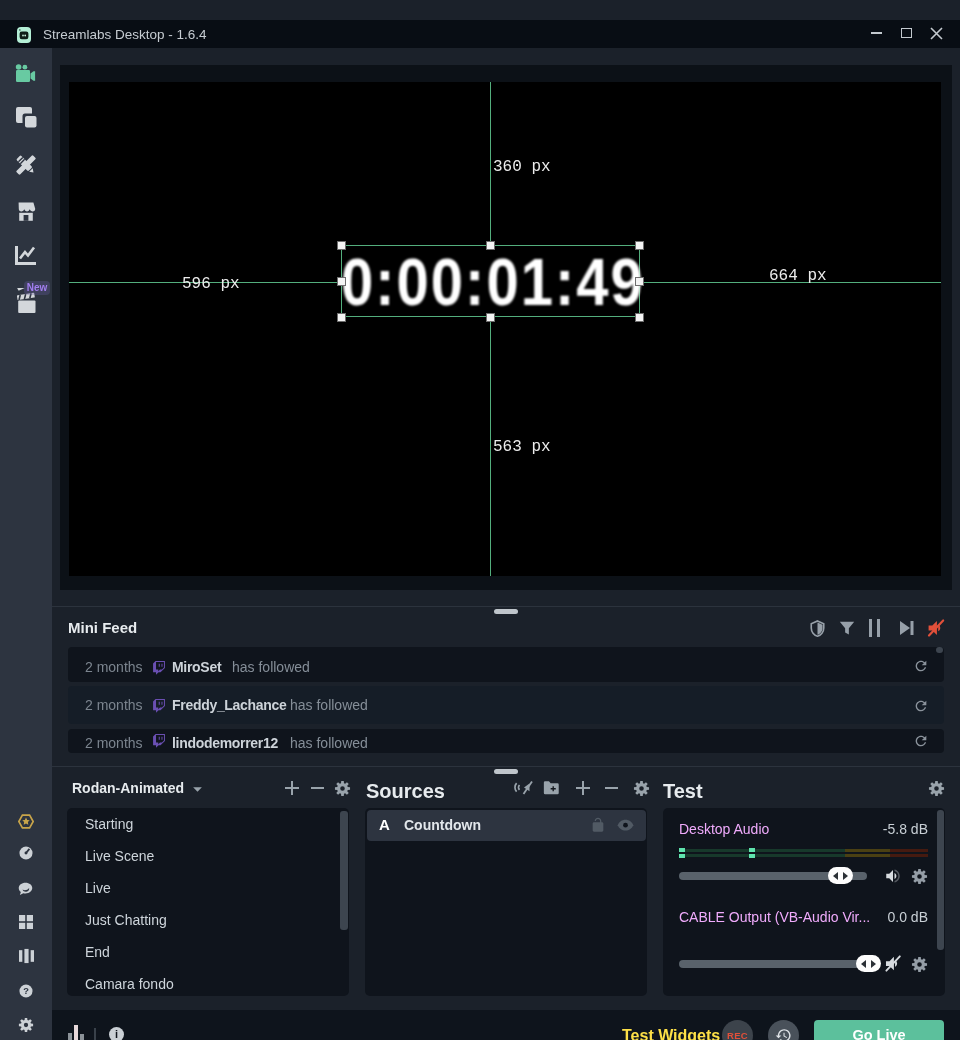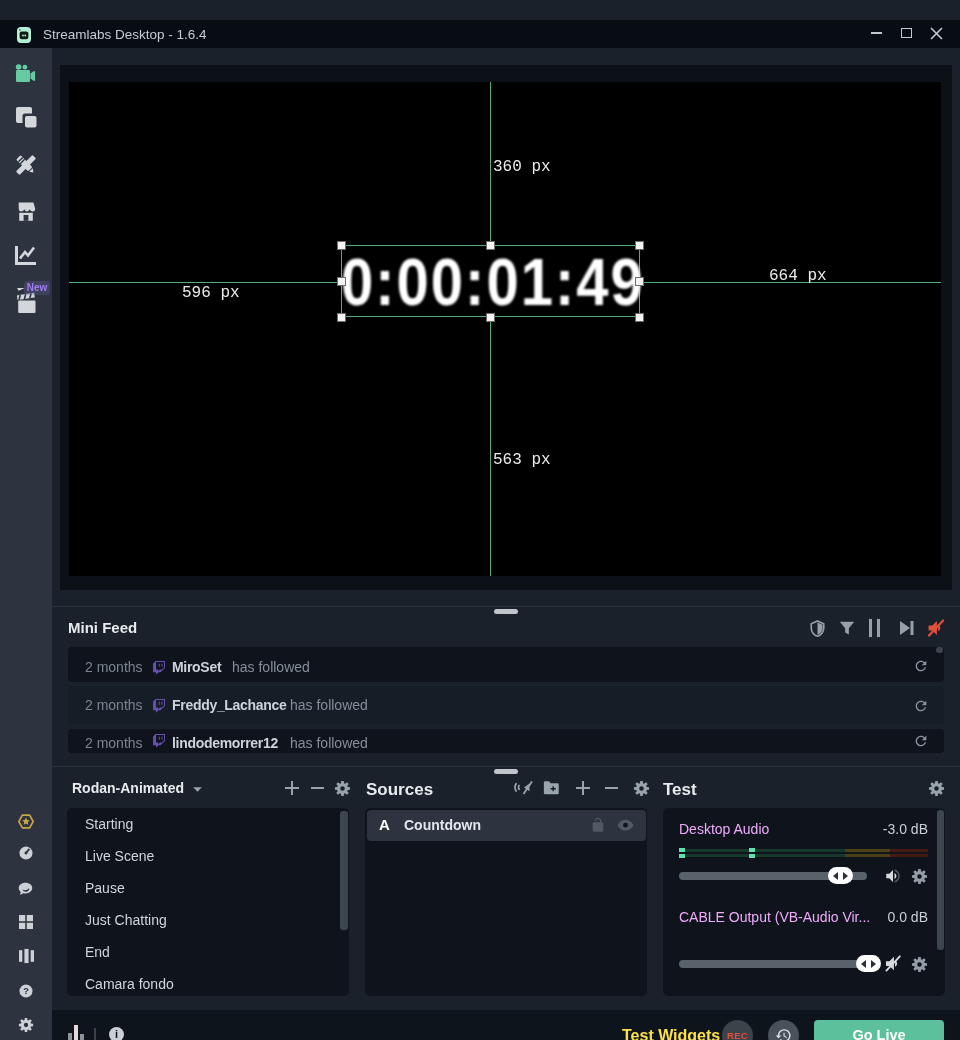--- a/index.html
+++ b/index.html
@@ -37,21 +37,21 @@
   .feedrow { position:absolute; left:68px; width:876px; border-radius:4px; font-size:14px; }
   .feedrow .t { color:#7c858f; }
   .feedrow .u { color:#cdd3d9; font-weight:bold; letter-spacing:-0.3px; }
   .feedrow .f { color:#858e98; }
 
   
   .panelbox { position:absolute; background:#0f141c; border-radius:5px; top:788px; height:188px; }
   #scenebox  { left:67px;  width:282px; }
   #sourcebox { left:365px; width:282px; }
   #mixerbox  { left:663px; width:282px; }
-  .ptitle { position:absolute; top:760px; font-size:17px; font-weight:bold; color:#e7ebee; }
+  .ptitle { position:absolute; top:760px; font-size:20px; font-weight:bold; color:#e7ebee; }
   .sceneitem { position:absolute; left:85px; font-size:14px; color:#ced5db; }
   .vscroll { position:absolute; width:7px; border-radius:3px; background:#3d454f; }
 
   #srcrow { position:absolute; left:367px; top:790px; width:279px; height:31px; background:#2d3440; border-radius:4px; }
   #srcrow .a { position:absolute; left:12px; top:6px; font-size:15px; font-weight:bold; color:#fff; }
   #srcrow .n { position:absolute; left:37px; top:7px; font-size:14px; font-weight:bold; color:#e2e7eb; }
 
   .mixlabel { position:absolute; font-size:14px; color:#f0abfc; }
   .mixval { position:absolute; font-size:14px; color:#c9d0d6; text-align:right; }
   .slidertrack { position:absolute; height:8px; border-radius:4px; background:#59626b; }
@@ -190,23 +190,23 @@
     <div class="handle" style="left:268px; top:159px;"></div>
     <div class="handle" style="left:417px; top:159px;"></div>
     <div class="handle" style="left:566px; top:159px;"></div>
     <div class="handle" style="left:268px; top:195px;"></div>
     <div class="handle" style="left:566px; top:195px;"></div>
     <div class="handle" style="left:268px; top:231px;"></div>
     <div class="handle" style="left:417px; top:231px;"></div>
     <div class="handle" style="left:566px; top:231px;"></div>
 
     <div class="pxlabel" style="left:424px; top:76px;">360 px</div>
-    <div class="pxlabel" style="left:113px; top:202px;">596 px</div>
+    <div class="pxlabel" style="left:113px; top:193px;">596 px</div>
     <div class="pxlabel" style="left:700px; top:185px;">664 px</div>
-    <div class="pxlabel" style="left:424px; top:369px;">563 px</div>
+    <div class="pxlabel" style="left:424px; top:356px;">563 px</div>
   </div>
 
   <div class="hdivider" style="top:586px;"></div>
   <div class="grip" style="left:494px; top:589px;"></div>
 
   <div id="minifeed-title">Mini Feed</div>
   <svg class="abs" style="left:810px;top:600px;" width="15" height="17" viewBox="0 0 24 26">
     <path d="M12 1 L22 5.5 V12 c0 6.2 -4.3 11.9 -10 13.3 C6.3 23.9 2 18.2 2 12 V5.5 Z" fill="none" stroke="#97a0a9" stroke-width="2.6"></path>
     <path d="M12 3.2 L20 6.8 V12 c0 5 -3.4 9.6 -8 10.9 Z" fill="#97a0a9"></path>
   </svg>
@@ -275,21 +275,21 @@
     </svg>
   <svg class="abs" style="left:310px;top:760px;" width="15" height="16" viewBox="0 0 15 16">
       <path d="M1 8 H14" stroke="#99a3ab" stroke-width="2"></path>
     </svg>
   <svg class="abs" style="left:334px;top:760px;" width="17" height="17" viewBox="0 0 20 20">
       <path d="M8.24 3.85 L8.51 1.12 L11.49 1.12 L11.76 3.85 L13.10 4.40 L13.10 4.40 L15.23 2.67 L17.33 4.77 L15.60 6.90 L16.15 8.24 L16.15 8.24 L18.88 8.51 L18.88 11.49 L16.15 11.76 L15.60 13.10 L15.60 13.10 L17.33 15.23 L15.23 17.33 L13.10 15.60 L11.76 16.15 L11.76 16.15 L11.49 18.88 L8.51 18.88 L8.24 16.15 L6.90 15.60 L6.90 15.60 L4.77 17.33 L2.67 15.23 L4.40 13.10 L3.85 11.76 L3.85 11.76 L1.12 11.49 L1.12 8.51 L3.85 8.24 L4.40 6.90 L4.40 6.90 L2.67 4.77 L4.77 2.67 L6.90 4.40 L8.24 3.85 Z M12.70 10 A2.7 2.7 0 1 0 7.30 10 A2.7 2.7 0 1 0 12.70 10 Z" fill="#99a3ab" fill-rule="evenodd"></path>
     </svg>
   <div class="panelbox" id="scenebox"></div>
   <div class="sceneitem" style="top:796px;">Starting</div>
   <div class="sceneitem" style="top:828px;">Live Scene</div>
-  <div class="sceneitem" style="top:860px;">Pause</div>
+  <div class="sceneitem" style="top:860px;">Live</div>
   <div class="sceneitem" style="top:892px;">Just Chatting</div>
   <div class="sceneitem" style="top:924px;">End</div>
   <div class="sceneitem" style="top:956px;">Camara fondo</div>
   <div class="vscroll" style="left:340px; top:791px; width:8px; height:119px;"></div>
 
   <div class="ptitle" style="left:366px;">Sources</div>
   <svg class="abs" style="left:514px;top:759px;" width="21" height="17" viewBox="0 0 21 17">
     <path d="M2.6 4.2 a6.2 6.2 0 0 0 0 8.4 M5.5 6 a3.4 3.4 0 0 0 0 4.8" stroke="#99a3ab" stroke-width="1.7" fill="none"></path>
     <path d="M15.5 4.5 L10 8.4 L15.5 12.3 Z" fill="#99a3ab"></path>
     <path d="M9.5 15 L18 2.5" stroke="#99a3ab" stroke-width="1.8"></path>
@@ -319,21 +319,21 @@
     <path d="M12 0.5C7 0.5 2.73 3.61 1 8 c1.73 4.39 6 7.5 11 7.5 s9.27-3.11 11-7.5 c-1.73-4.39-6-7.5-11-7.5z" fill="#515a64"></path>
     <circle cx="12" cy="8" r="3.4" fill="#0f141c"></circle>
   </svg>
 
   <div class="ptitle" style="left:663px;">Test</div>
   <svg class="abs" style="left:928px;top:760px;" width="17" height="17" viewBox="0 0 20 20">
       <path d="M8.24 3.85 L8.51 1.12 L11.49 1.12 L11.76 3.85 L13.10 4.40 L13.10 4.40 L15.23 2.67 L17.33 4.77 L15.60 6.90 L16.15 8.24 L16.15 8.24 L18.88 8.51 L18.88 11.49 L16.15 11.76 L15.60 13.10 L15.60 13.10 L17.33 15.23 L15.23 17.33 L13.10 15.60 L11.76 16.15 L11.76 16.15 L11.49 18.88 L8.51 18.88 L8.24 16.15 L6.90 15.60 L6.90 15.60 L4.77 17.33 L2.67 15.23 L4.40 13.10 L3.85 11.76 L3.85 11.76 L1.12 11.49 L1.12 8.51 L3.85 8.24 L4.40 6.90 L4.40 6.90 L2.67 4.77 L4.77 2.67 L6.90 4.40 L8.24 3.85 Z M12.70 10 A2.7 2.7 0 1 0 7.30 10 A2.7 2.7 0 1 0 12.70 10 Z" fill="#99a3ab" fill-rule="evenodd"></path>
     </svg>
   <div class="panelbox" id="mixerbox"></div>
   <div class="mixlabel" style="left:679px; top:801px;">Desktop Audio</div>
-  <div class="mixval" style="left:828px; top:801px; width:100px;">-3.0 dB</div>
+  <div class="mixval" style="left:828px; top:801px; width:100px;">-5.8 dB</div>
 
   <div class="abs" style="left:679px;top:829px;width:249px;height:3px;background:linear-gradient(to right,#17392b 0,#17392b 166px,#4a4013 166px,#4a4013 211px,#451a10 211px,#451a10 249px);"></div>
   <div class="abs" style="left:679px;top:834px;width:249px;height:3px;background:linear-gradient(to right,#17392b 0,#17392b 166px,#4a4013 166px,#4a4013 211px,#451a10 211px,#451a10 249px);"></div>
   <div class="abs" style="left:679px;top:828px;width:6px;height:4px;background:#5fe3ae;"></div>
   <div class="abs" style="left:679px;top:834px;width:6px;height:4px;background:#5fe3ae;"></div>
   <div class="abs" style="left:749px;top:828px;width:6px;height:4px;background:#5fe3ae;"></div>
   <div class="abs" style="left:749px;top:834px;width:6px;height:4px;background:#5fe3ae;"></div>
   <div class="slidertrack" style="left:679px; top:852px; width:188px;"></div>
   <div class="sliderhandle" style="left:828px; top:847px;"></div>
   <svg class="abs" style="left:884px;top:847px;" width="18" height="18" viewBox="0 0 24 24">

